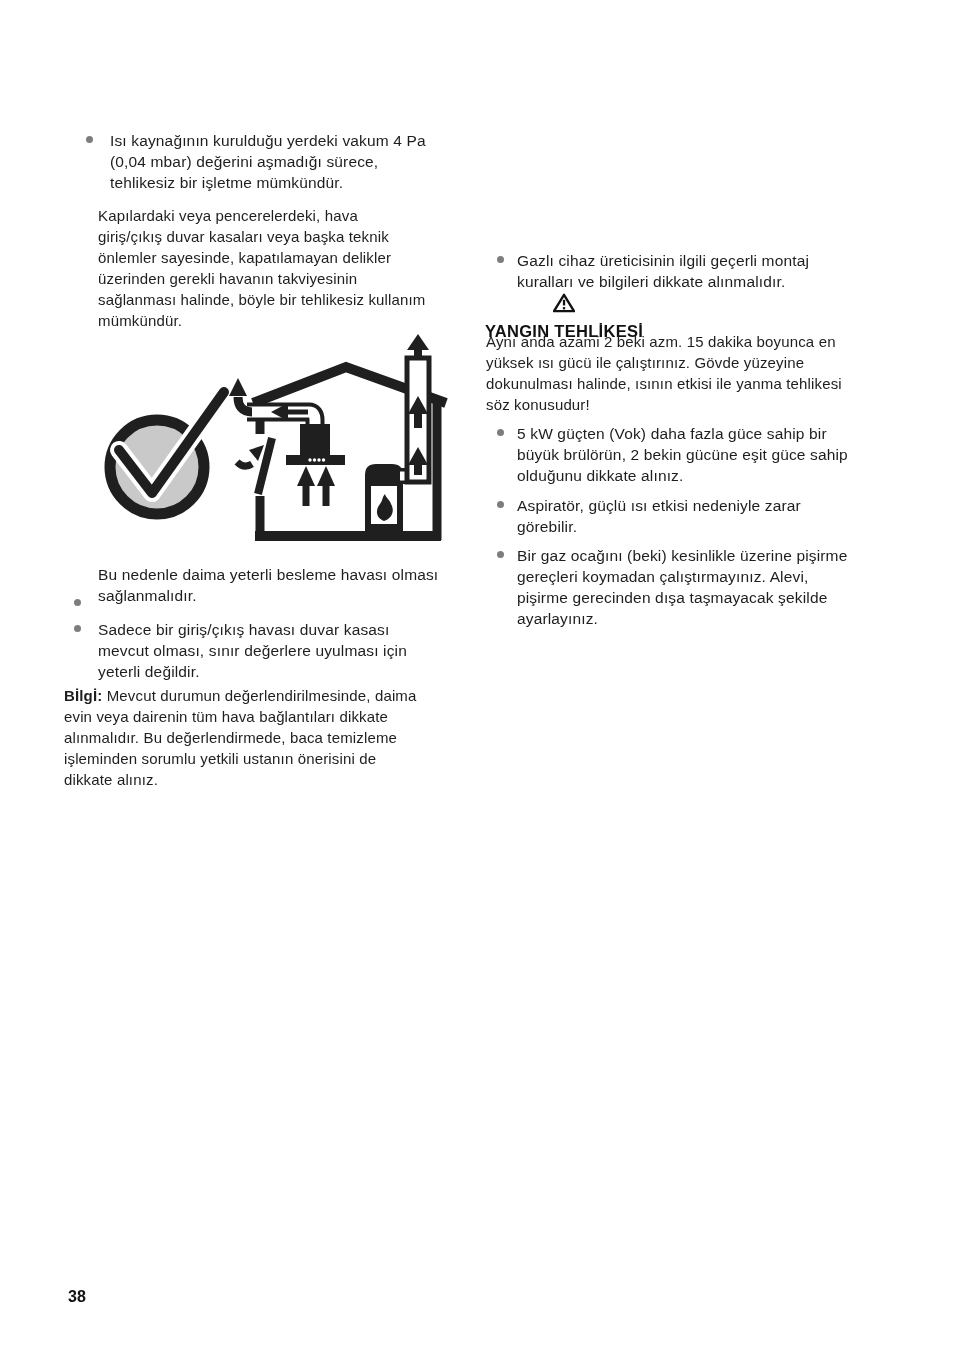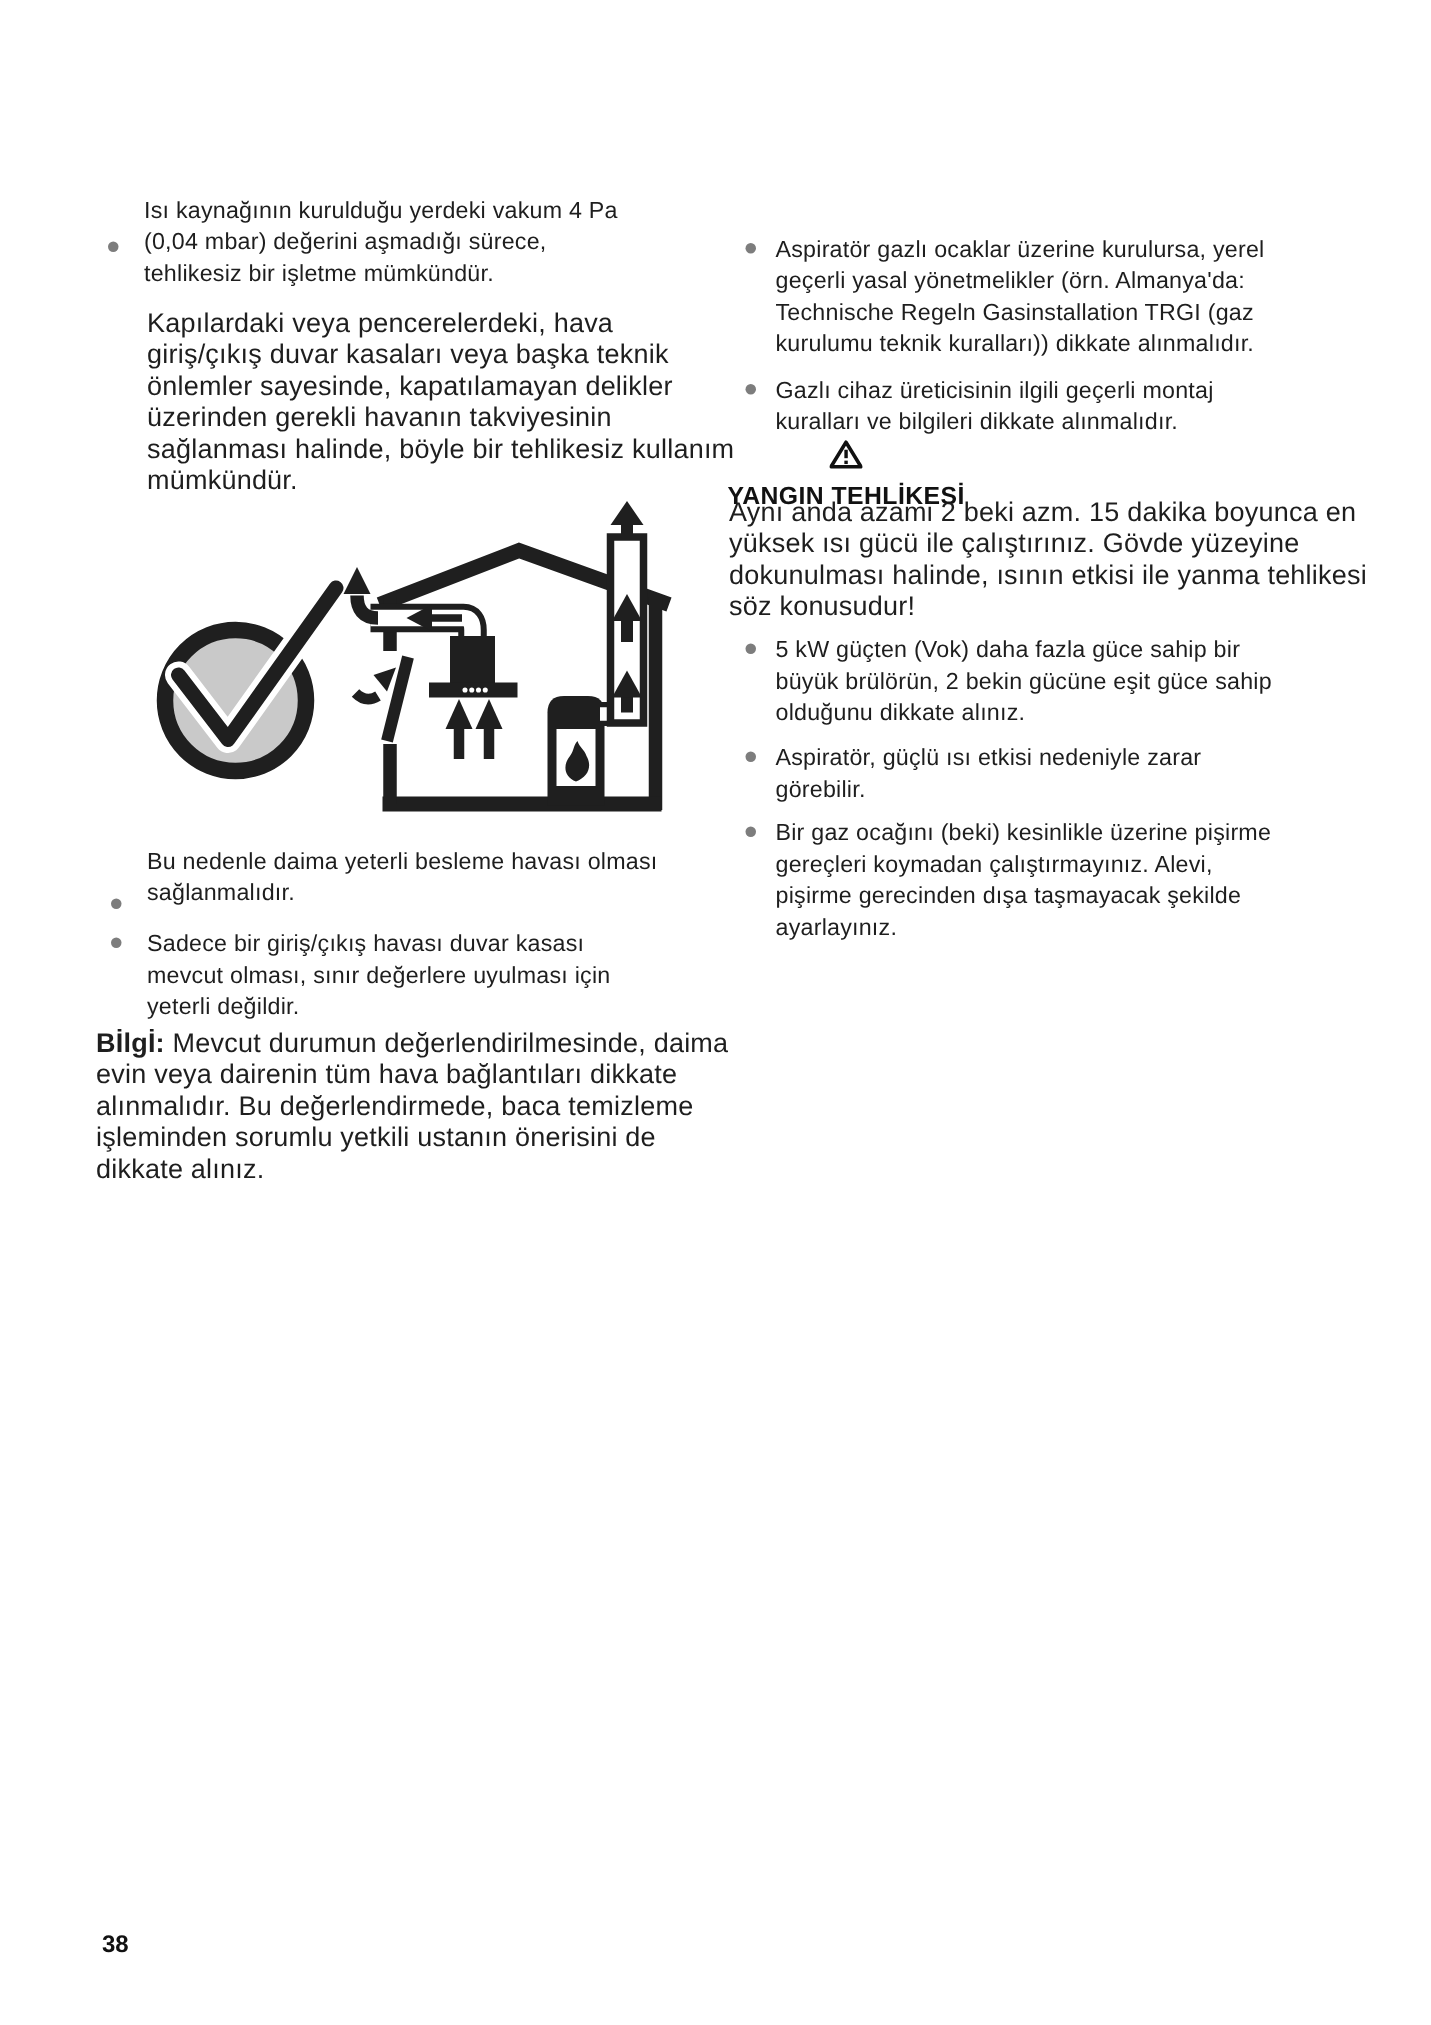--- a/index.html
+++ b/index.html
@@ -8,21 +8,21 @@
     width:954px;height:1350px;
     background:#ffffff;
     font-family:"Liberation Sans", sans-serif;
     color:#1e1e1e;
     overflow:hidden;
     margin:0 auto;
   }
   .txt{
     position:absolute;
     white-space:pre;
-    font-size:18px;
+    font-size:15px;
     line-height:21px;
     letter-spacing:0.15px;
   }
   .bullet{
     position:absolute;
     display:flex;
     align-items:flex-start;
   }
   .dot{
     width:7px;height:7px;border-radius:50%;
@@ -68,21 +68,21 @@
     font-size:16px;font-weight:bold;
     color:#111;
   }
   .illus{position:absolute;left:103px;top:334px;}
 </style>
 </head>
 <body>
 
 <div class="page">
 
-  <div class="bullet" style="left:72px;top:130px;align-items:center;">
+  <div class="bullet" style="left:86px;top:130px;">
     <span class="dot"></span>
     <div class="btxt">Isı kaynağının kurulduğu yerdeki vakum 4 Pa
 (0,04 mbar) değerini aşmadığı sürece,
 tehlikesiz bir işletme mümkündür.</div>
   </div>
 
   <div class="txt" style="left:98px;top:205px;">Kapılardaki veya pencerelerdeki, hava
 giriş/çıkış duvar kasaları veya başka teknik
 önlemler sayesinde, kapatılamayan delikler
 üzerinden gerekli havanın takviyesinin
@@ -166,27 +166,20 @@
 yeterli değildir.</div>
   </div>
 
   <div class="txt infop" style="left:64px;top:685px;"><span class="ilabel">Bİlgİ:</span><span> Mevcut durumun değerlendirilmesinde, daima
 evin veya dairenin tüm hava bağlantıları dikkate
 alınmalıdır. Bu değerlendirmede, baca temizleme
 işleminden sorumlu yetkili ustanın önerisini de
 dikkate alınız.</span></div>
 
 
-  <div class="bullet rcol" style="left:497px;top:156px;">
-    <span class="dot"></span>
-    <div class="btxt">Aspiratör gazlı ocaklar üzerine kurulursa, yerel
-geçerli yasal yönetmelikler (örn. Almanya'da:
-Technische Regeln Gasinstallation TRGI (gaz
-kurulumu teknik kuralları)) dikkate alınmalıdır.</div>
-  </div>
 
   <div class="bullet rcol" style="left:497px;top:250px;">
     <span class="dot"></span>
     <div class="btxt">Gazlı cihaz üreticisinin ilgili geçerli montaj
 kuralları ve bilgileri dikkate alınmalıdır.</div>
   </div>
 
   <div class="warn" style="left:485px;top:293px;">
     <svg width="22" height="20" viewBox="0 0 24 22">
       <path d="M12 2 L23 20 H1 Z" fill="none" stroke="#111111" stroke-width="2.6" stroke-linejoin="round"></path>

